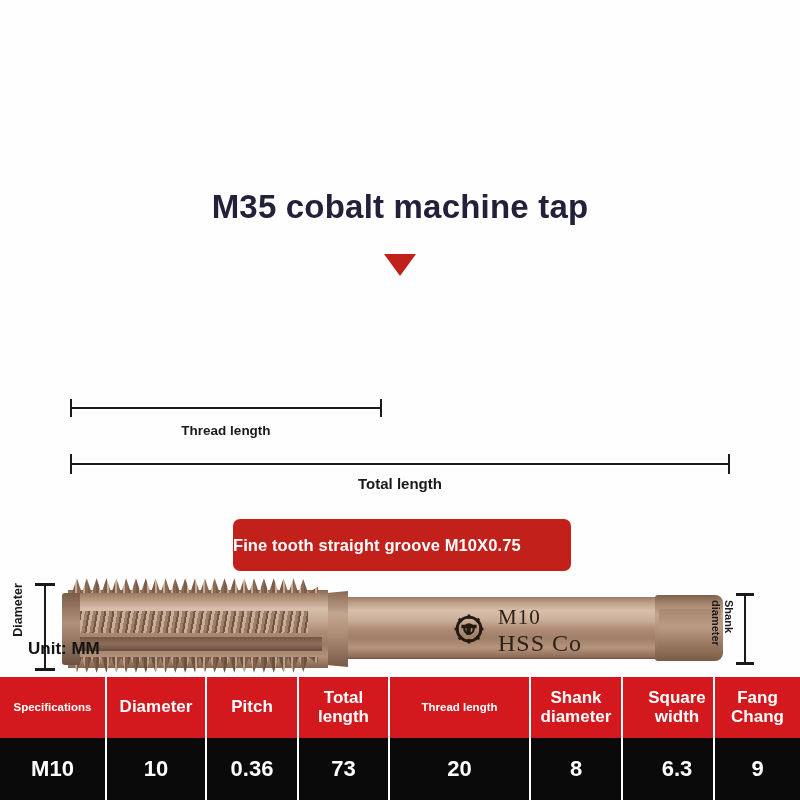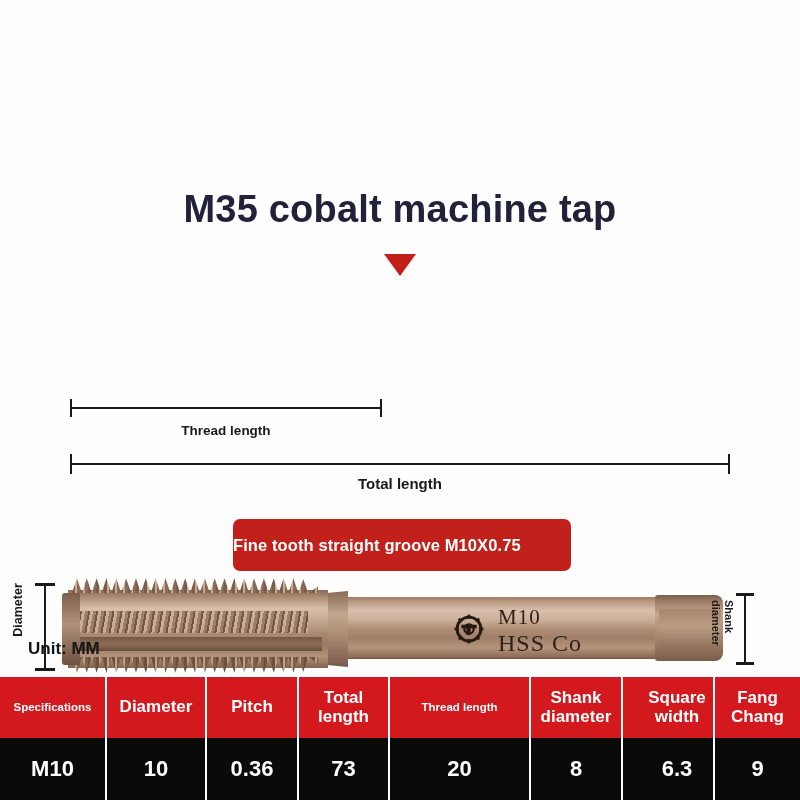--- a/index.html
+++ b/index.html
@@ -36,21 +36,21 @@
     user-select: none;
   }
 
   
   .title {
     position: absolute;
     left: 0;
     top: 188px;
     width: 800px;
     text-align: center;
-    font-size: 38px;
+    font-size: 33px;
     font-weight: bold;
     color: #23203a;
     letter-spacing: 0.2px;
   }
 
   .title-arrow {
     position: absolute;
     left: 50%;
     top: 254px;
     transform: translateX(-50%);

